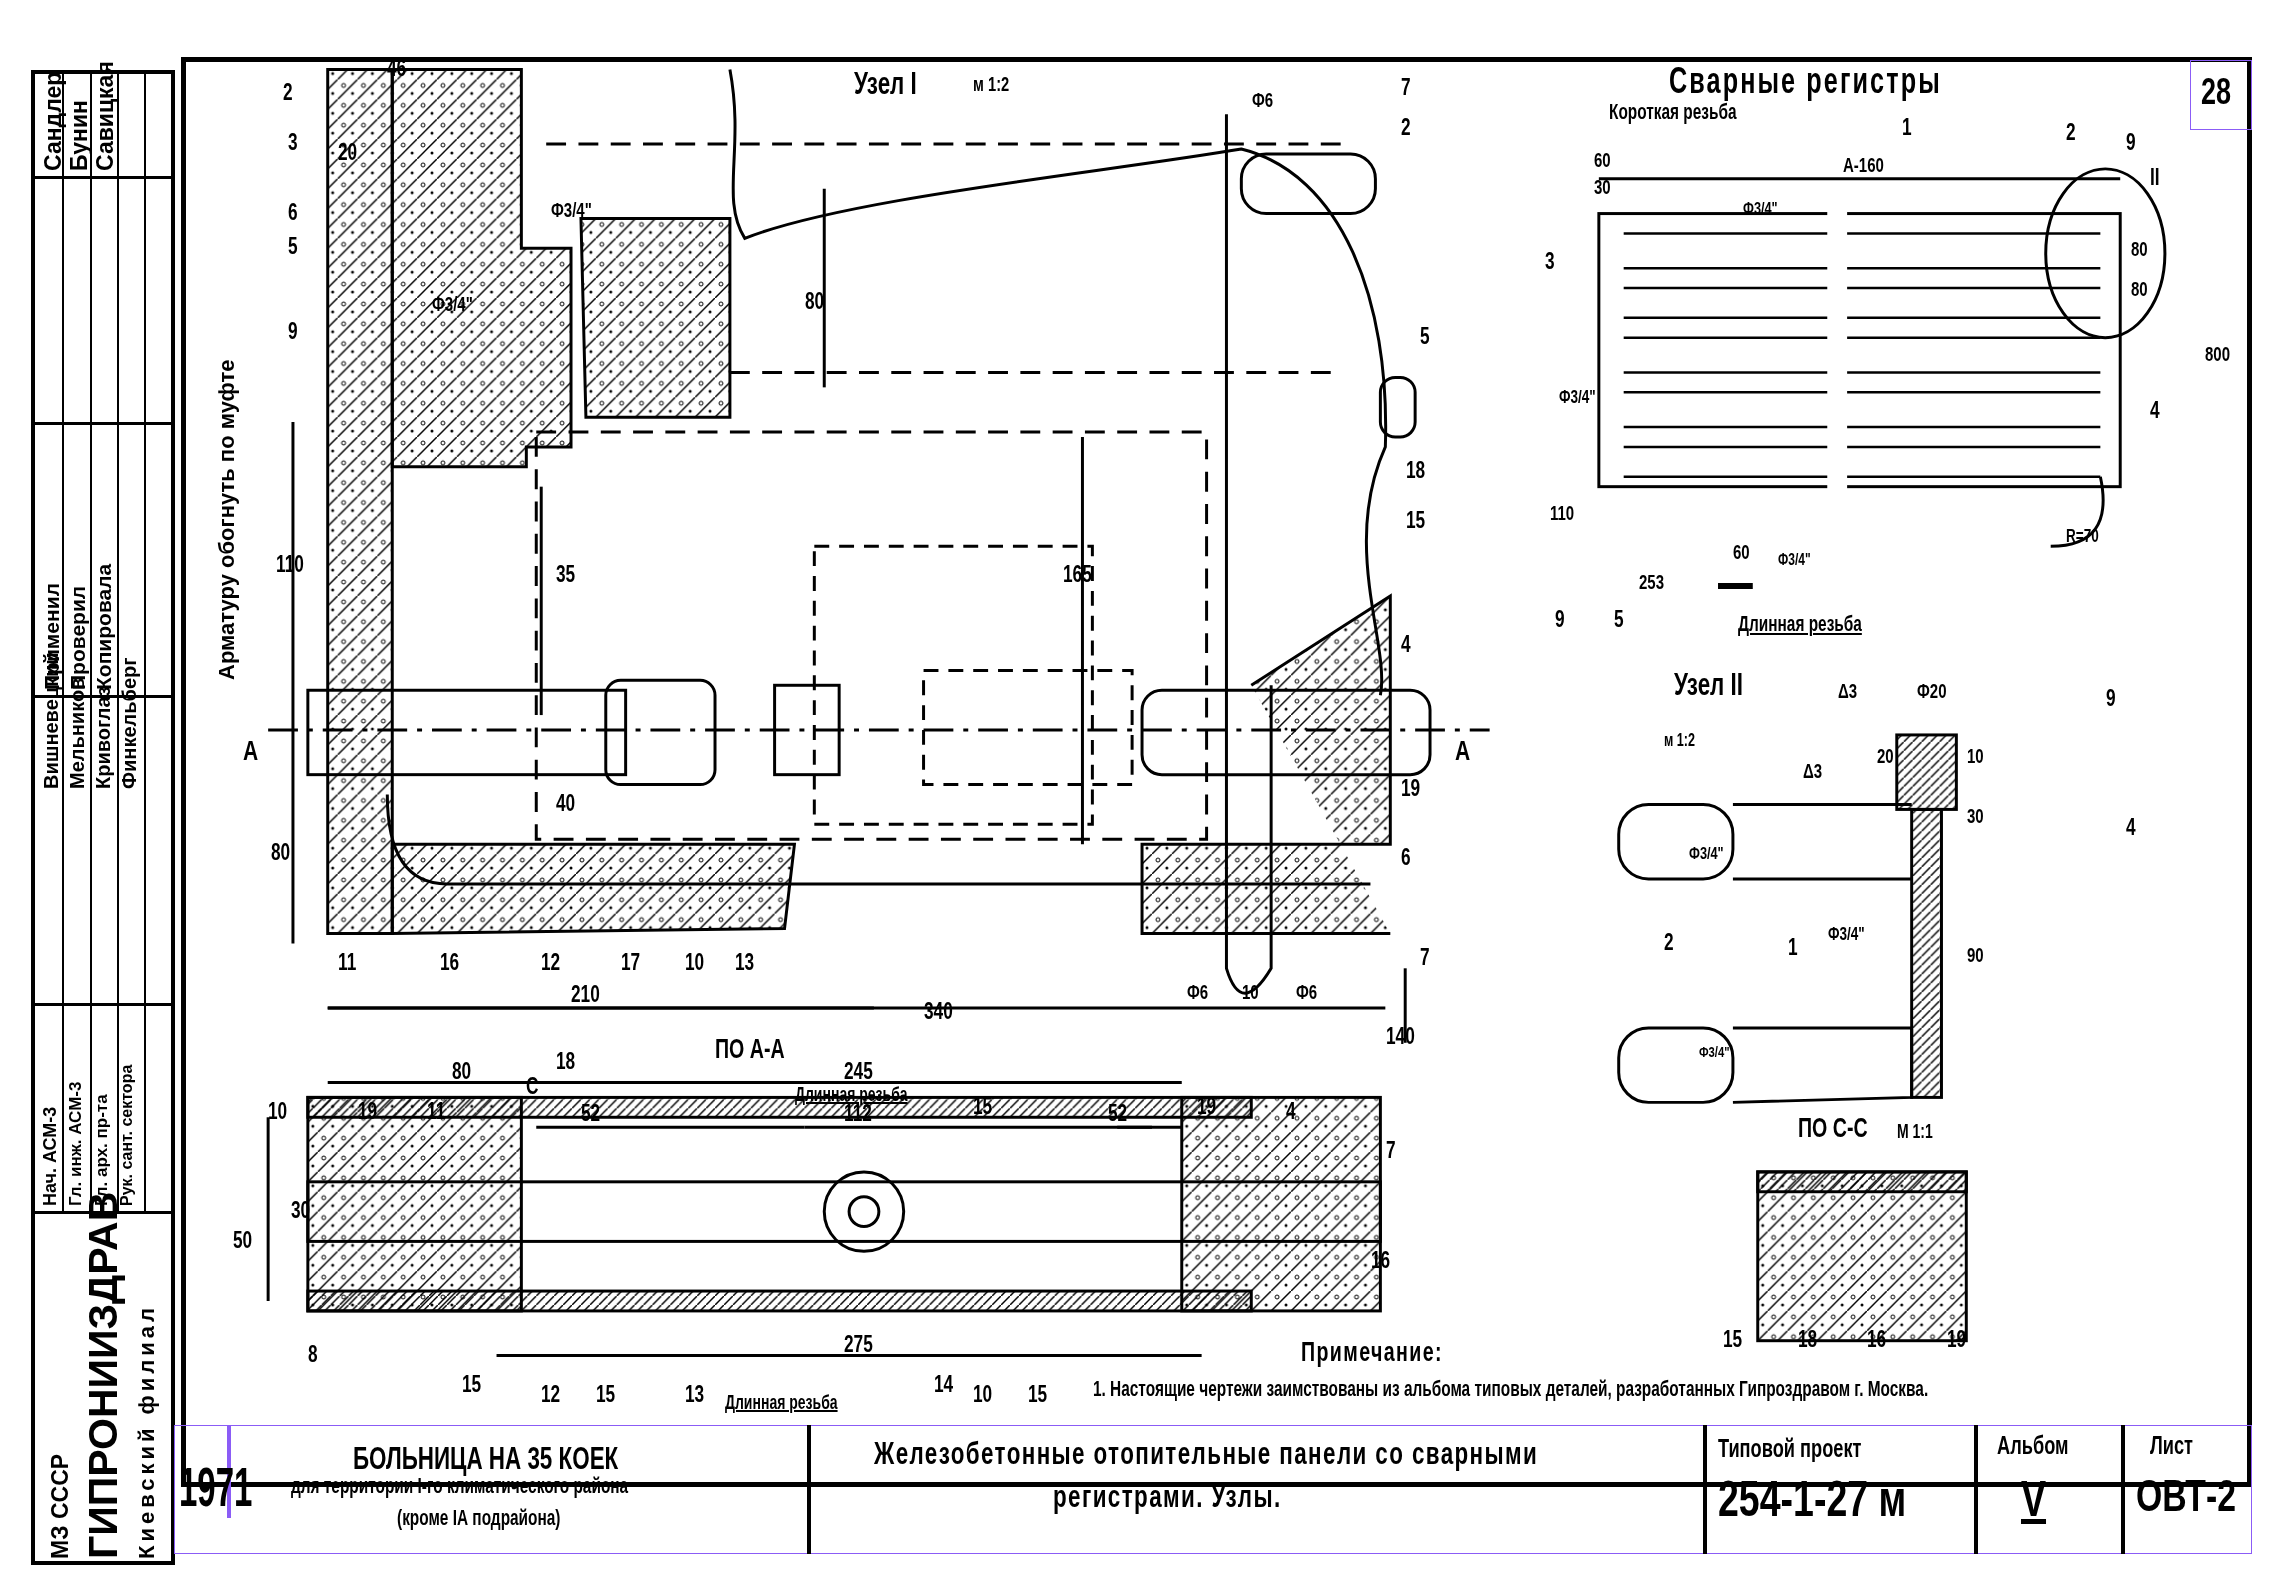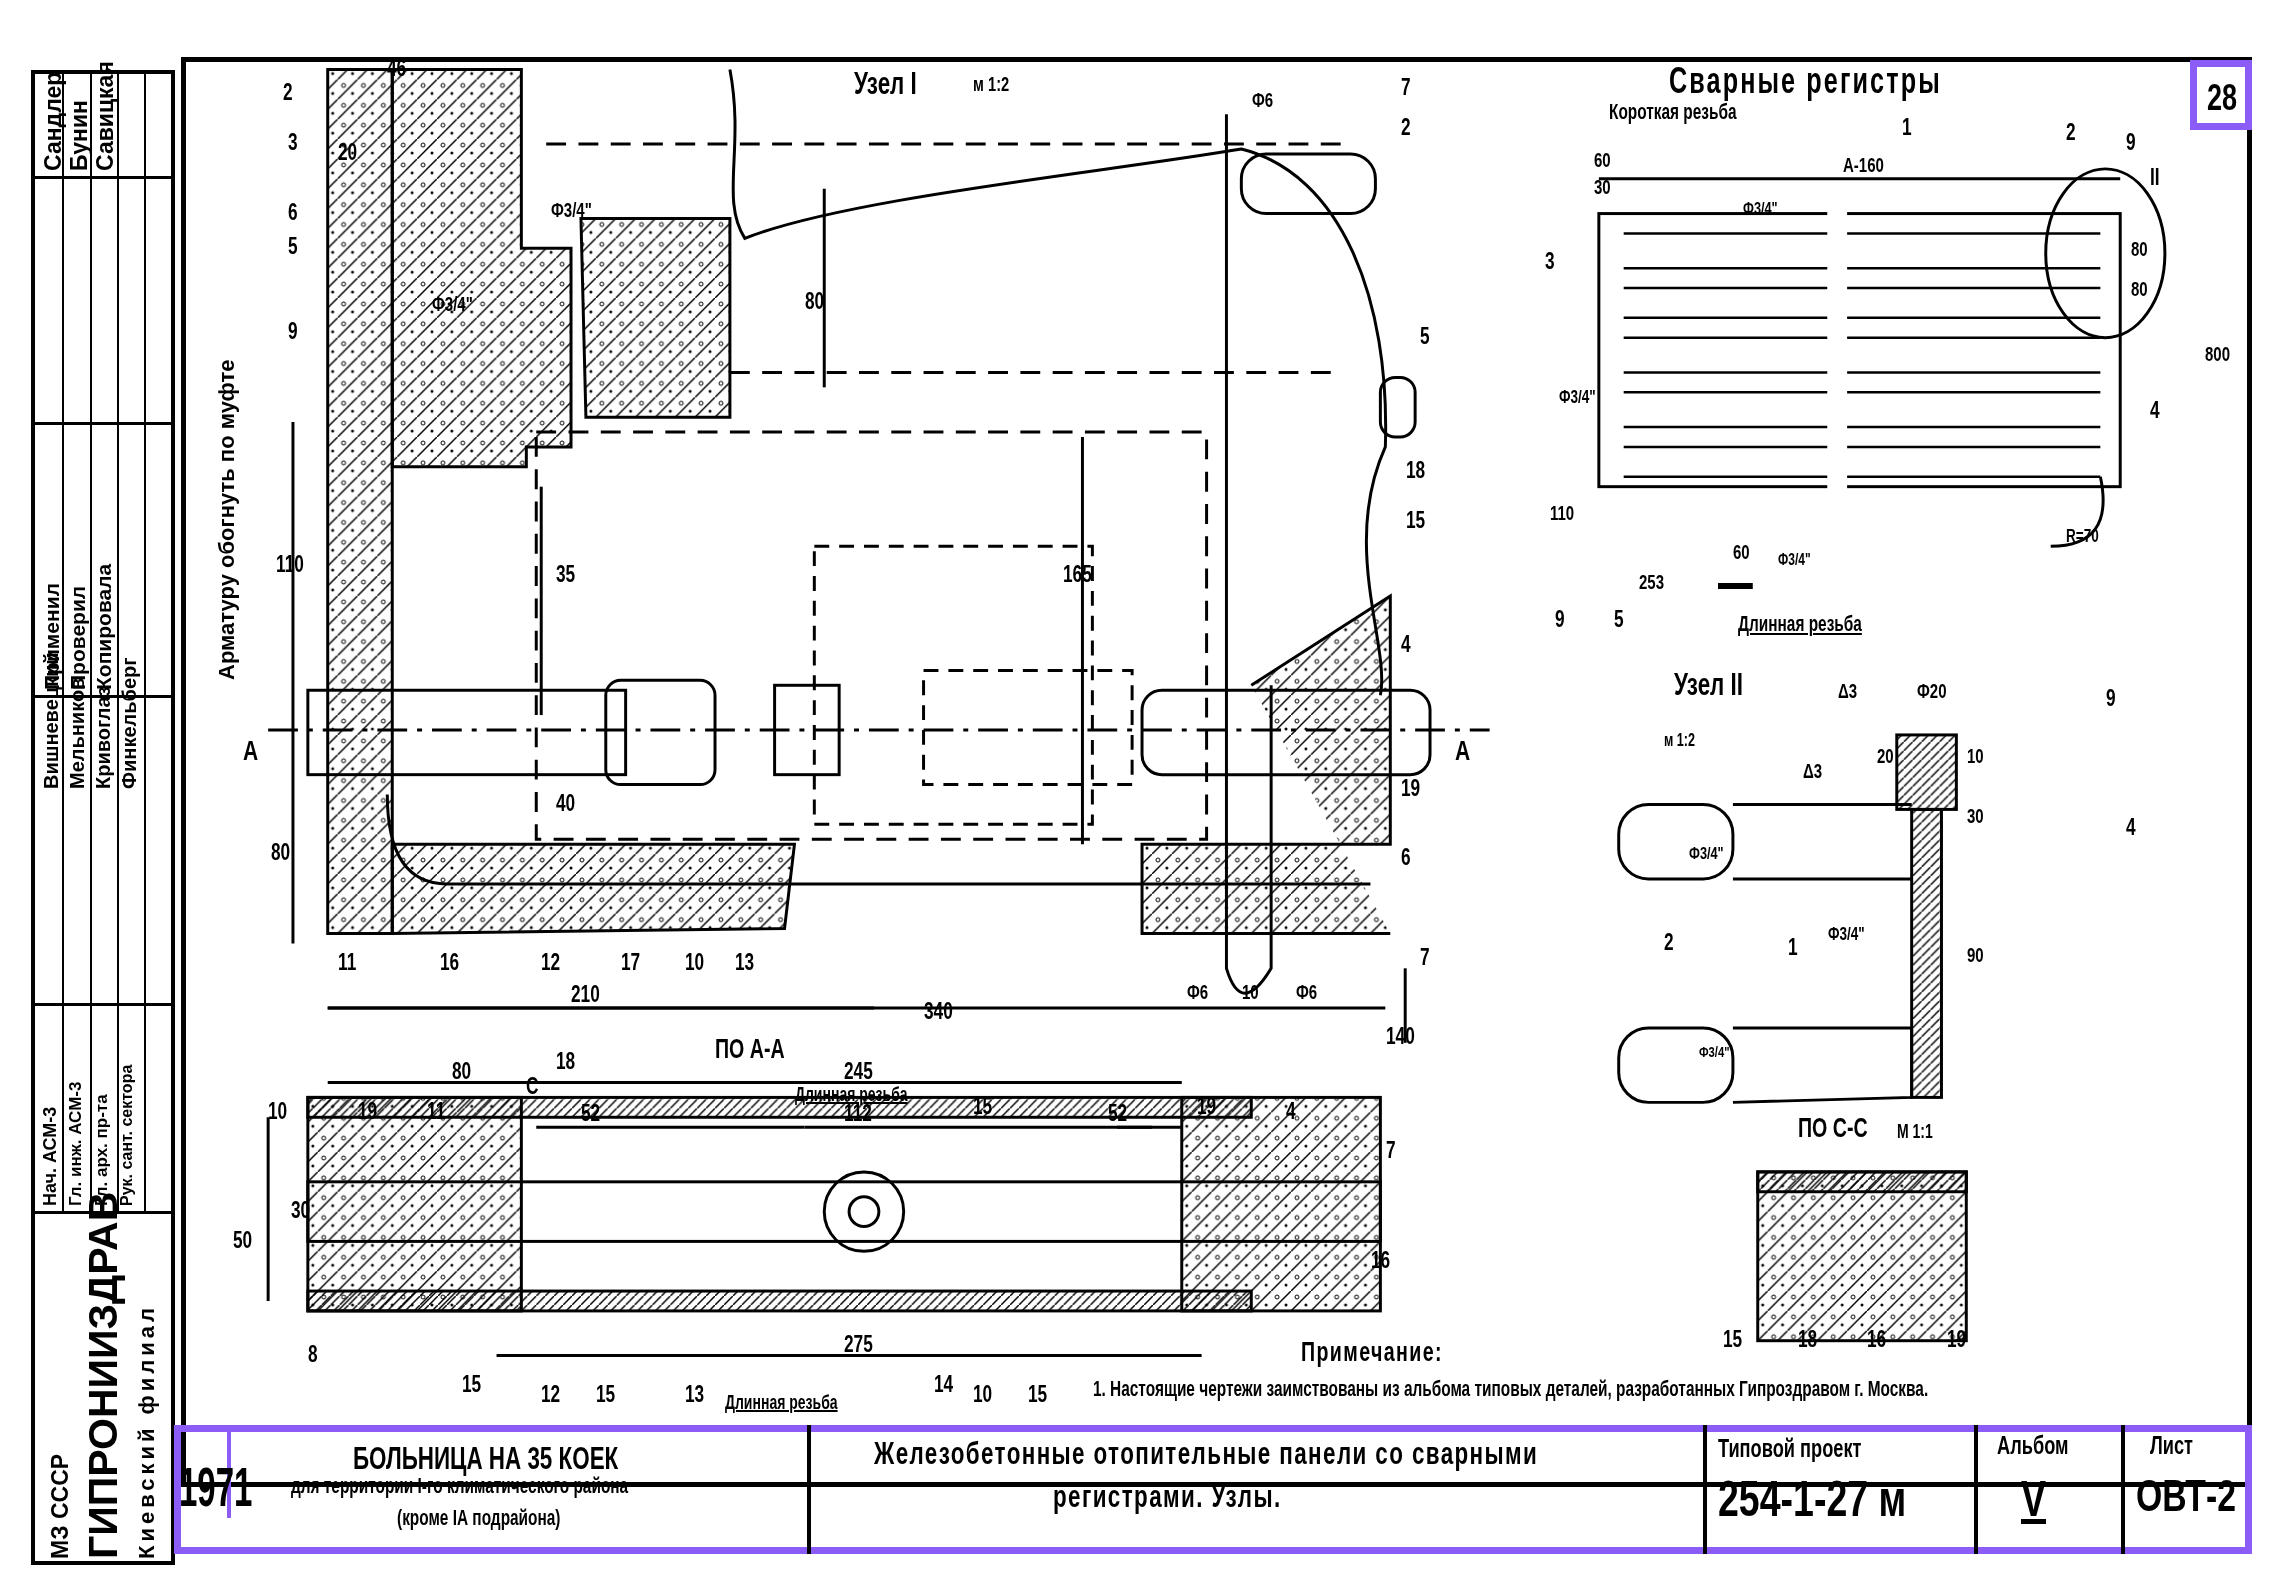--- a/index.html
+++ b/index.html
@@ -4,21 +4,21 @@
 <style>
   html,body{margin:0;padding:0;background:#fff;}
   body{width:2295px;height:1595px;position:relative;overflow:hidden;font-family:"DejaVu Sans Mono","Liberation Mono",monospace;color:#000;}
   .frame{position:absolute;left:181px;top:57px;width:2071px;height:1430px;border:5px solid #000;box-sizing:border-box;}
   .sidecol{position:absolute;left:31px;top:70px;width:144px;height:1495px;border:4px solid #000;box-sizing:border-box;}
   .vtext{position:absolute;transform-origin:left top;transform:rotate(-90deg);white-space:nowrap;font-family:"Liberation Sans Narrow","Liberation Sans",sans-serif;font-weight:bold;}
   .hline{position:absolute;height:3px;background:#000;}
   .vline{position:absolute;width:3px;background:#000;}
   .lbl{position:absolute;font-family:"Liberation Sans",sans-serif;font-weight:bold;white-space:nowrap;transform:scaleX(0.7);transform-origin:left top;}
   .num{position:absolute;font-family:"Liberation Sans",sans-serif;font-weight:bold;font-size:23px;white-space:nowrap;transform:scaleX(0.75);transform-origin:left top;}
-  .cell{position:absolute;border:7px solid #8b5cf6;box-sizing:border-box;}
+  .cell{position:absolute;border:1px solid #8b5cf6;box-sizing:border-box;}
   svg{position:absolute;left:0;top:0;}
 </style>
 </head>
 <body>
 
 <div class="frame"></div>
 
 <div class="cell" style="left:2190px;top:60px;width:62px;height:70px;">
   <div class="num" style="left:10px;top:10px;font-size:36px;">28</div>
 </div>

